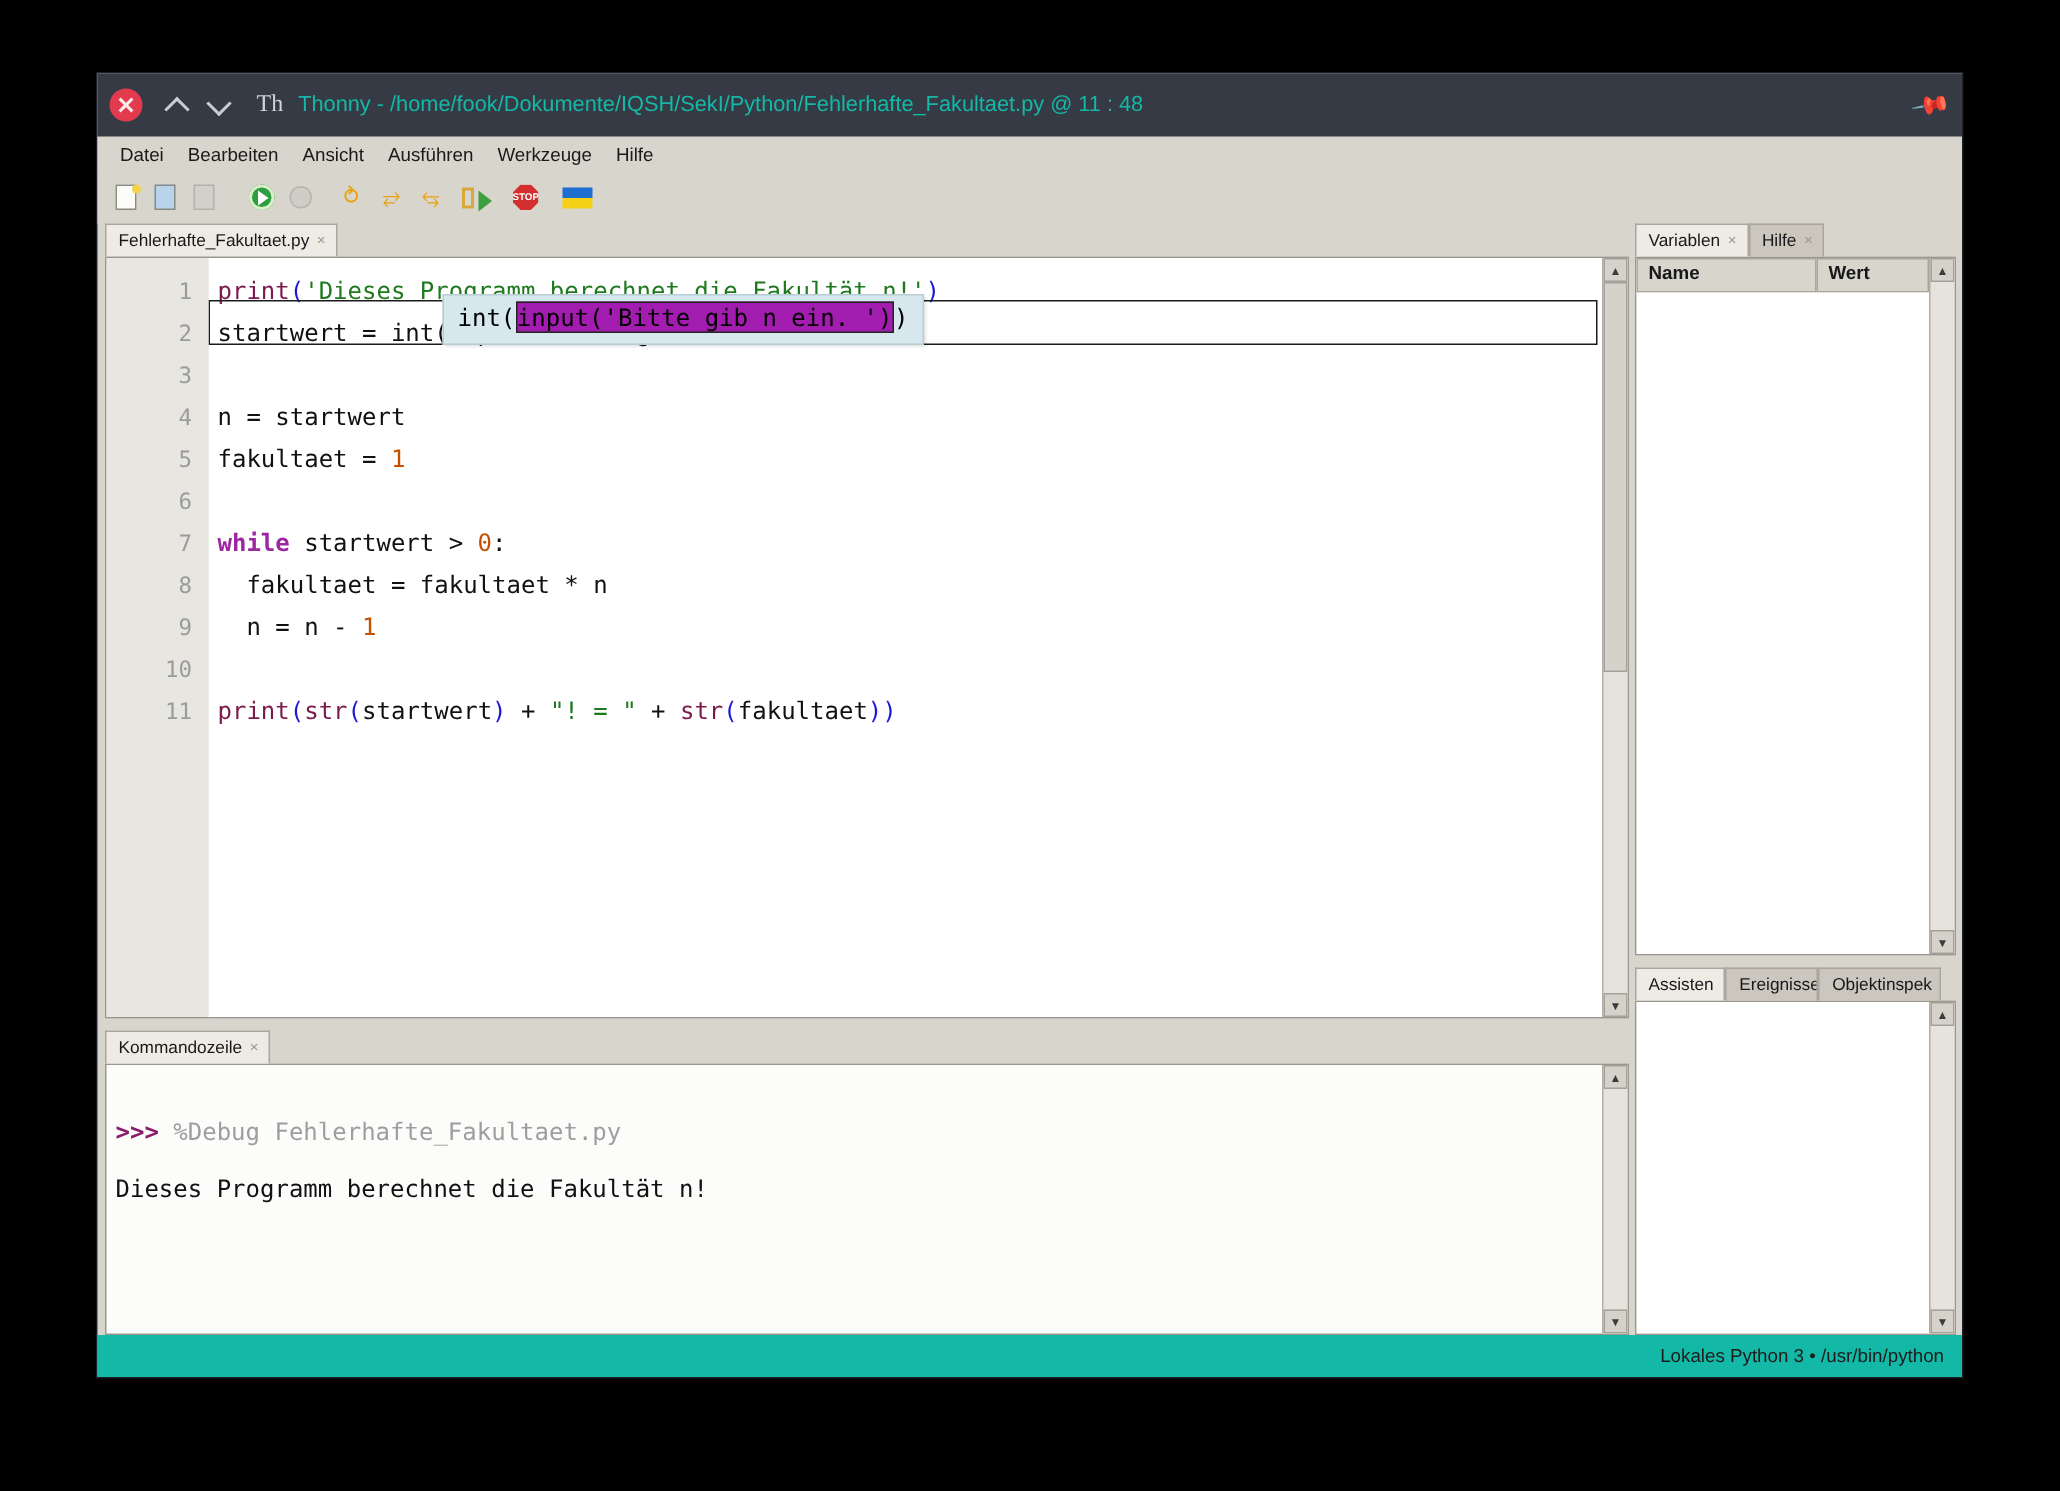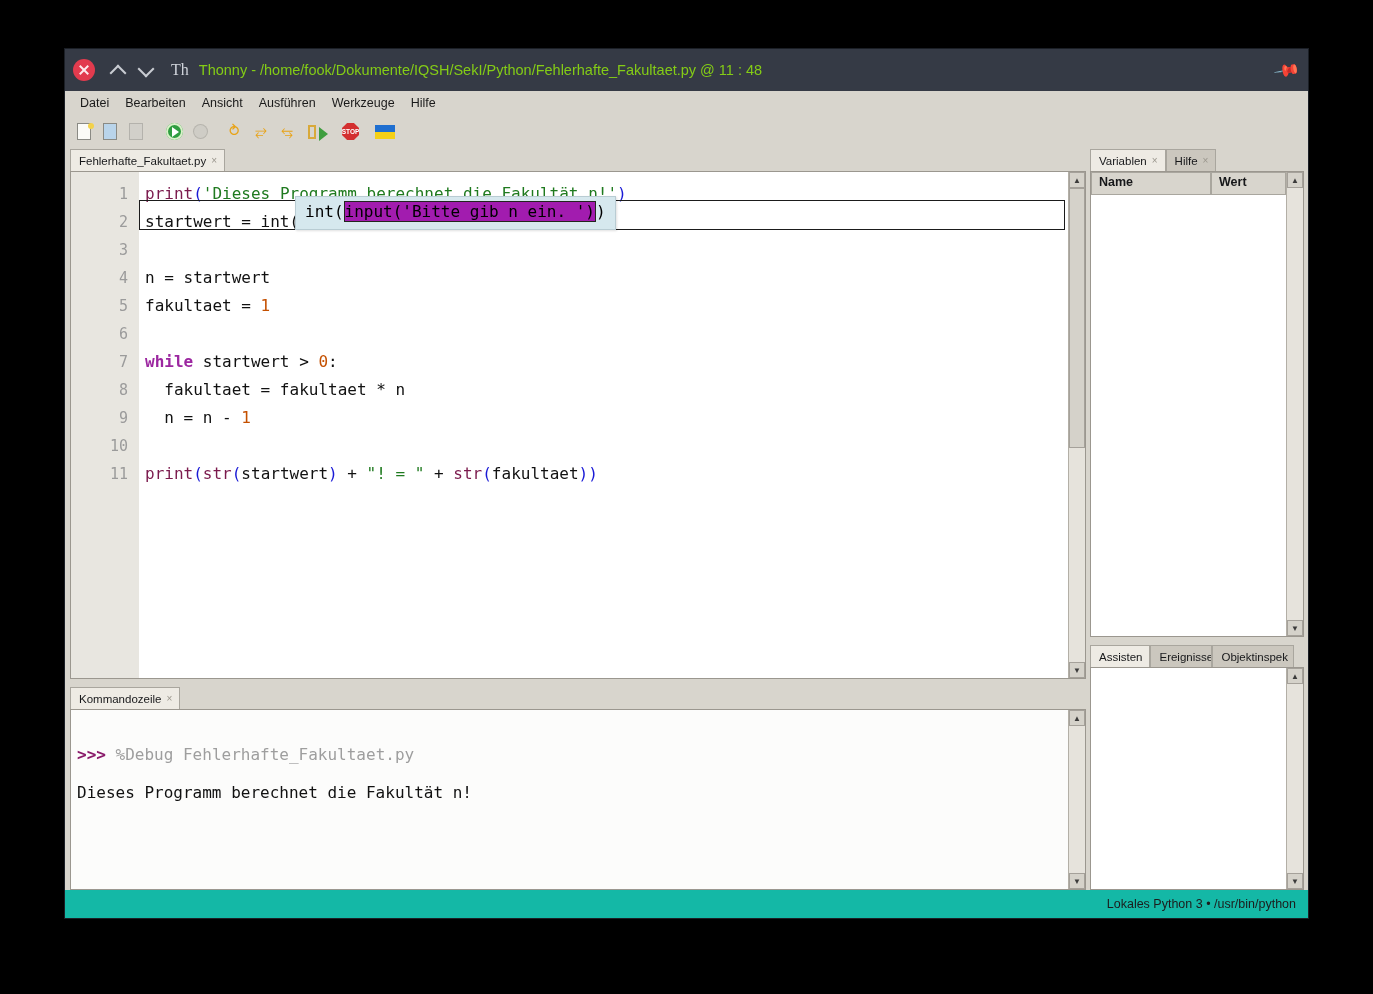--- a/index.html
+++ b/index.html
@@ -54,21 +54,21 @@
     border-left: 2px solid #c9ccd2; border-top: 2px solid #c9ccd2;
   }
   .chev.up::before   { transform: rotate(45deg); }
   .chev.down::before { transform: rotate(-135deg); top: 4px; }
   #app-icon {
     color: #cfd3da; font-size: 16px; margin: 0 10px 0 8px;
     font-family: "Liberation Serif", serif;
     flex: 0 0 auto;
   }
   #title-text {
-    color: #84cc16; font-size: 14.5px; white-space: nowrap;
+    color: #14b8a6; font-size: 14.5px; white-space: nowrap;
     flex: 0 0 auto;
   }
   #pin-icon {
     margin-left: auto; color: #e7eaee; font-size: 17px;
     transform: rotate(35deg);
     flex: 0 0 auto;
   }
 
   
   #menubar {

